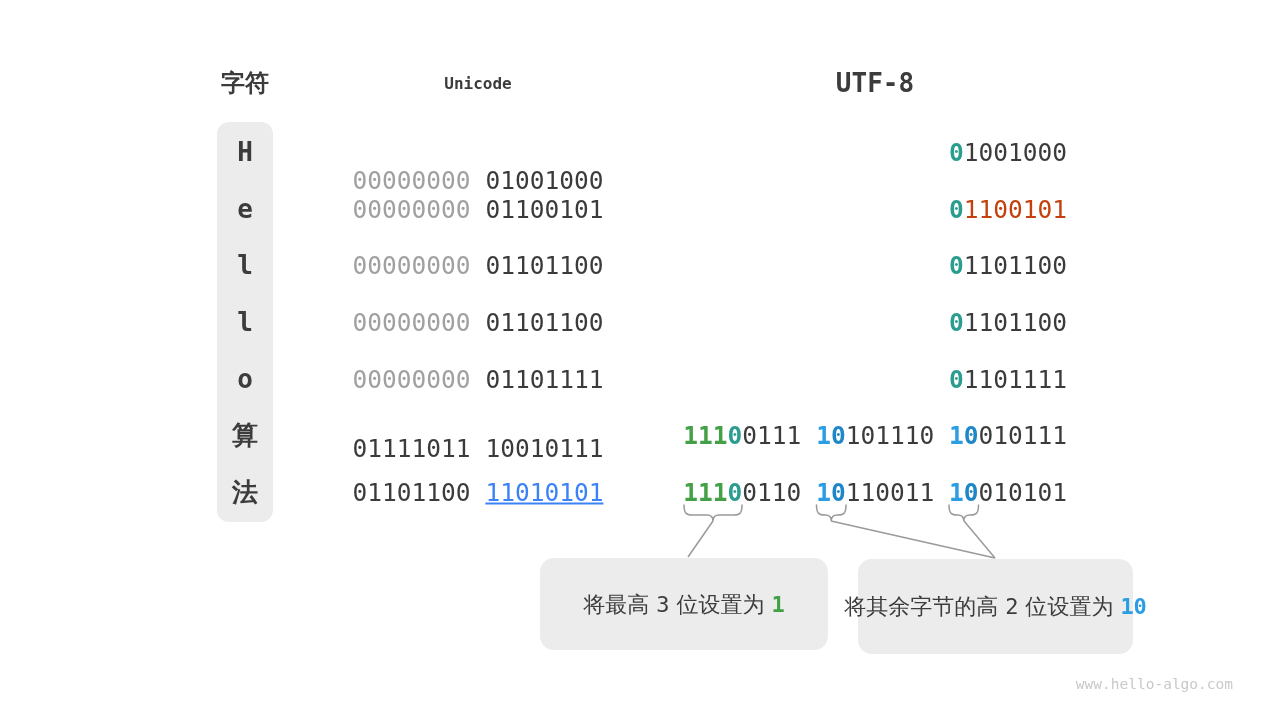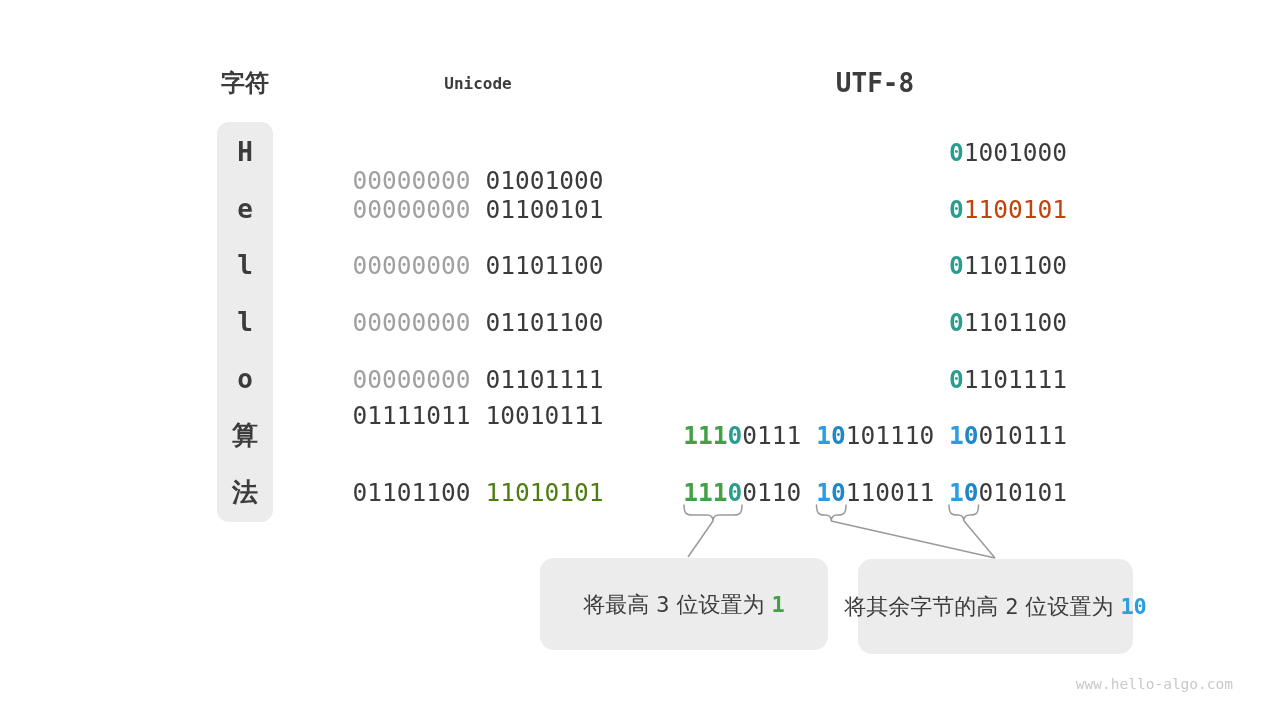--- a/index.html
+++ b/index.html
@@ -64,24 +64,24 @@
       <div class="cell char-cell" style="top: 265.34px;">l</div>
       <div class="cell unicode-cell" style="top: 265.34px;"><span style="color: rgb(160, 160, 160);">00000000</span><span> </span><span style="color: rgb(59, 59, 59);">01101100</span></div>
       <div class="cell utf8-cell" style="top: 265.34px;"><span style="color: rgb(42, 157, 143); font-weight: bold;">0</span><span style="color: rgb(59, 59, 59);">1101100</span></div>
       <div class="cell char-cell" style="top: 322.01px;">l</div>
       <div class="cell unicode-cell" style="top: 322.01px;"><span style="color: rgb(160, 160, 160);">00000000</span><span> </span><span style="color: rgb(59, 59, 59);">01101100</span></div>
       <div class="cell utf8-cell" style="top: 322.01px;"><span style="color: rgb(42, 157, 143); font-weight: bold;">0</span><span style="color: rgb(59, 59, 59);">1101100</span></div>
       <div class="cell char-cell" style="top: 378.68px;">o</div>
       <div class="cell unicode-cell" style="top: 378.68px;"><span style="color: rgb(160, 160, 160);">00000000</span><span> </span><span style="color: rgb(59, 59, 59);">01101111</span></div>
       <div class="cell utf8-cell" style="top: 378.68px;"><span style="color: rgb(42, 157, 143); font-weight: bold;">0</span><span style="color: rgb(59, 59, 59);">1101111</span></div>
       <div class="cell char-cell" style="top: 435.35px;">算</div>
-      <div class="cell unicode-cell" style="top: 415px;"><span style="color: rgb(59, 59, 59);">01111011</span><span> </span><span style="color: rgb(59, 59, 59);">10010111</span></div>
+      <div class="cell unicode-cell" style="top: 448px;"><span style="color: rgb(59, 59, 59);">01111011</span><span> </span><span style="color: rgb(59, 59, 59);">10010111</span></div>
       <div class="cell utf8-cell" style="top: 435.35px;"><span style="color: rgb(67, 160, 71); font-weight: bold;">111</span><span style="color: rgb(42, 157, 143); font-weight: bold;">0</span><span style="color: rgb(59, 59, 59);">0111</span><span> </span><span style="color: rgb(43, 157, 227); font-weight: bold;">1</span><span style="color: rgb(31, 134, 200); font-weight: bold;">0</span><span style="color: rgb(59, 59, 59);">101110</span><span> </span><span style="color: rgb(43, 157, 227); font-weight: bold;">1</span><span style="color: rgb(31, 134, 200); font-weight: bold;">0</span><span style="color: rgb(59, 59, 59);">010111</span></div>
       <div class="cell char-cell" style="top: 492.02px;">法</div>
-      <div class="cell unicode-cell" style="top: 492.02px;"><span style="color: rgb(59, 59, 59);">01101100</span><span> </span><span style="color: #4d7c0f;">11010101</span></div>
+      <div class="cell unicode-cell" style="top: 492.02px;"><span style="color: rgb(59, 59, 59);">01101100</span><span> </span><span style="color: #3b82f6; text-decoration: underline;">11010101</span></div>
       <div class="cell utf8-cell" style="top: 492.02px;"><span style="color: rgb(67, 160, 71); font-weight: bold;">111</span><span style="color: rgb(42, 157, 143); font-weight: bold;">0</span><span style="color: rgb(59, 59, 59);">0110</span><span> </span><span style="color: rgb(43, 157, 227); font-weight: bold;">1</span><span style="color: rgb(31, 134, 200); font-weight: bold;">0</span><span style="color: rgb(59, 59, 59);">110011</span><span> </span><span style="color: rgb(43, 157, 227); font-weight: bold;">1</span><span style="color: rgb(31, 134, 200); font-weight: bold;">0</span><span style="color: rgb(59, 59, 59);">010101</span></div>
     </div>
 
   <svg class="overlay" id="overlay" viewBox="0 0 1280 720">
       <path d="M 684 505 C 684 513, 686 515, 692 515 L 707 515 C 711 515, 713 517, 713 521 C 713 517, 715 515, 719 515 L 734 515 C 740 515, 742 513, 742 505" fill="none" stroke="#9a9a9a" stroke-width="1.5" stroke-linecap="round"></path>
       <path d="M 816.5 505 C 816.5 513, 818.5 515, 824.5 515 L 825.25 515 C 829.25 515, 831.25 517, 831.25 521 C 831.25 517, 833.25 515, 837.25 515 L 838 515 C 844 515, 846 513, 846 505" fill="none" stroke="#9a9a9a" stroke-width="1.5" stroke-linecap="round"></path>
       <path d="M 949 505 C 949 513, 951 515, 957 515 L 957.75 515 C 961.75 515, 963.75 517, 963.75 521 C 963.75 517, 965.75 515, 969.75 515 L 970.5 515 C 976.5 515, 978.5 513, 978.5 505" fill="none" stroke="#9a9a9a" stroke-width="1.5" stroke-linecap="round"></path>
       <line x1="713" y1="521" x2="688" y2="557" stroke="#9a9a9a" stroke-width="1.5"></line>
       <line x1="831" y1="521" x2="995" y2="558" stroke="#9a9a9a" stroke-width="1.5"></line>
       <line x1="964" y1="521" x2="995" y2="558" stroke="#9a9a9a" stroke-width="1.5"></line>

